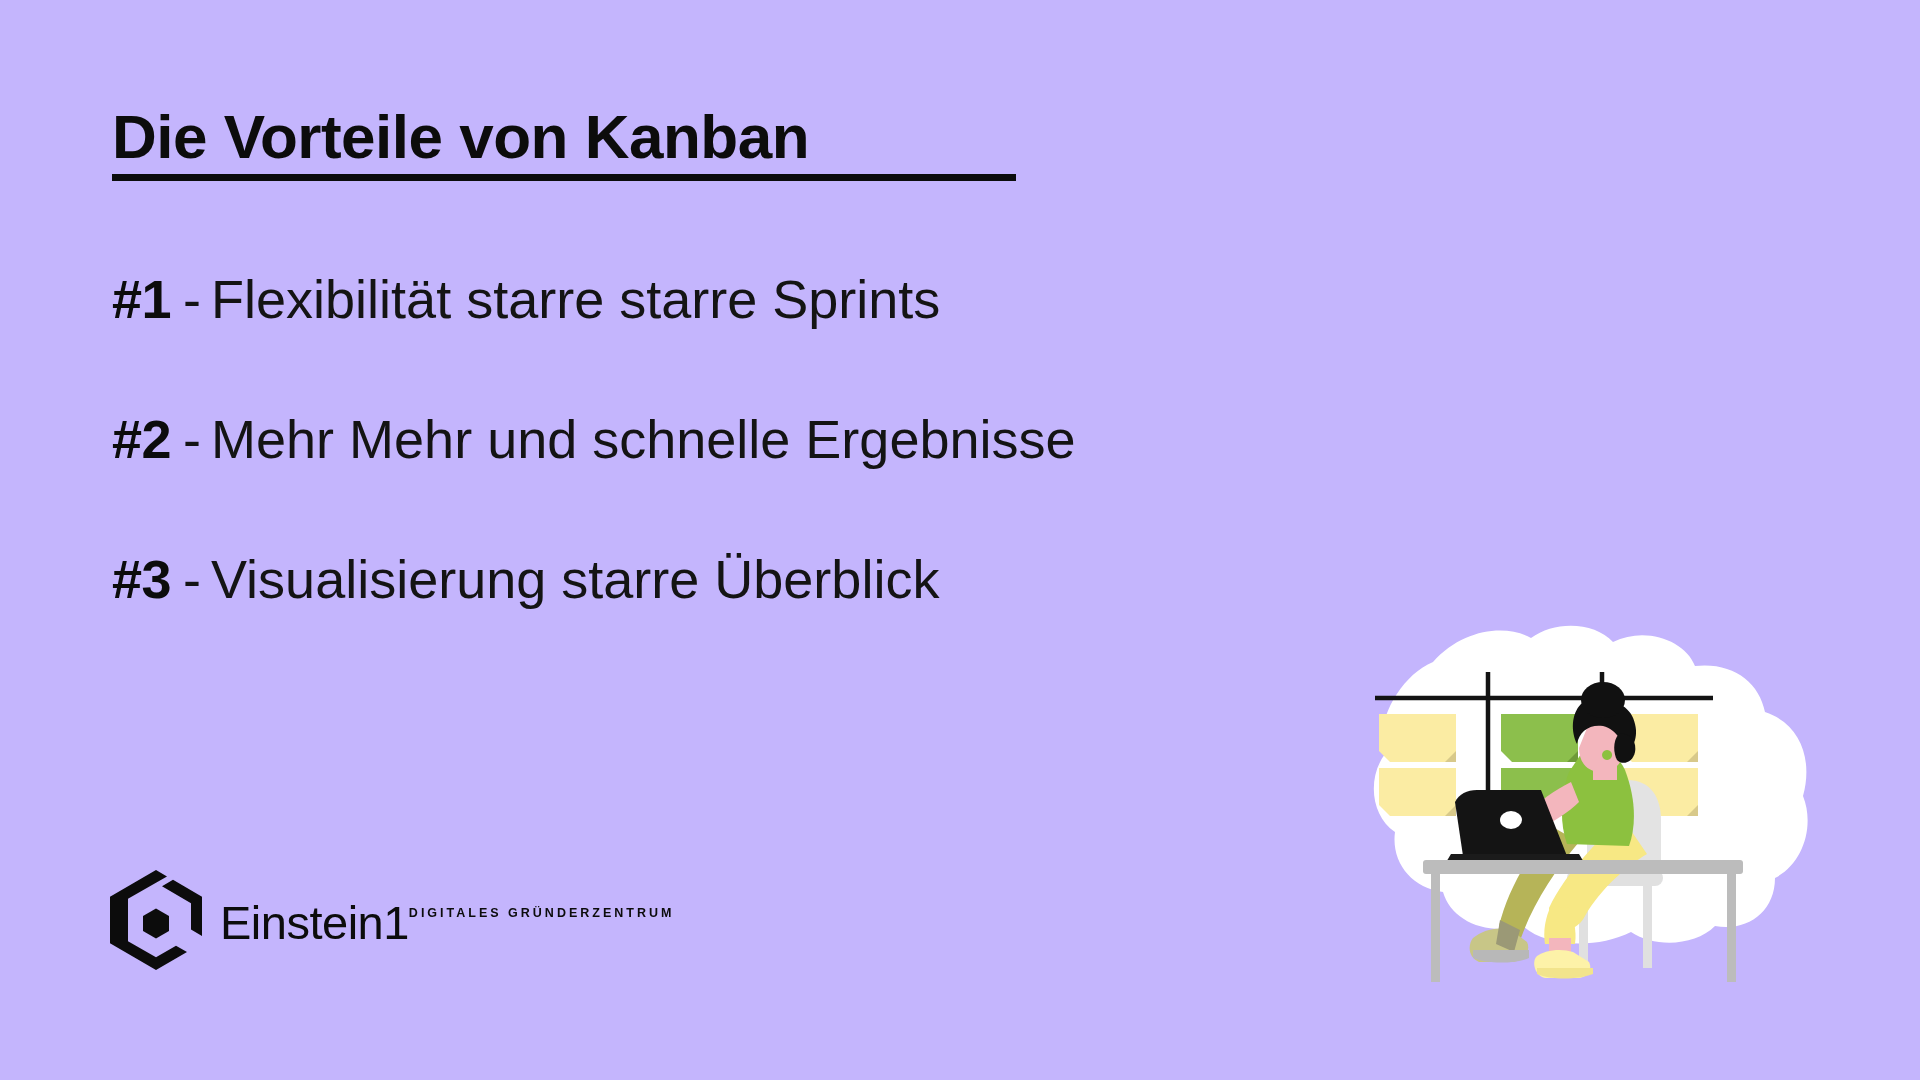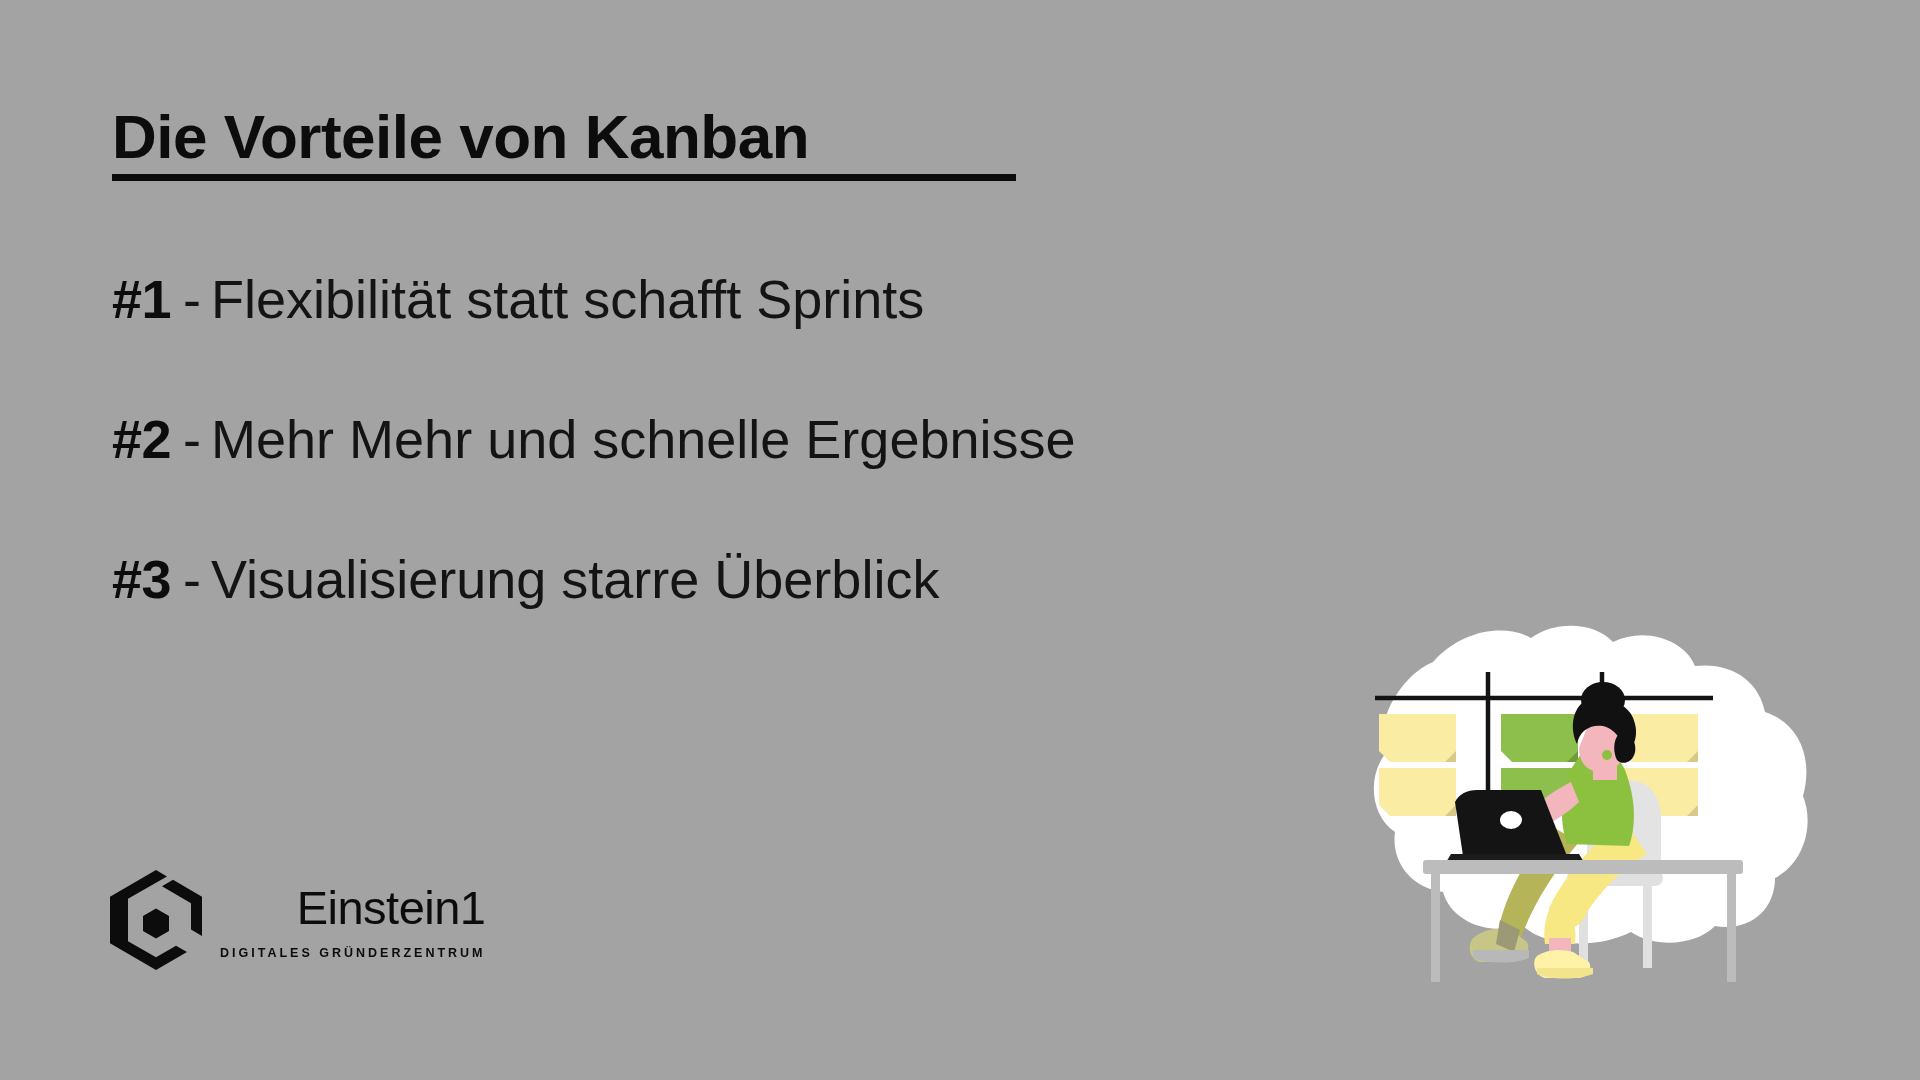--- a/index.html
+++ b/index.html
@@ -9,21 +9,21 @@
   body {
     width: 1920px;
     height: 1080px;
     overflow: hidden;
     font-family: "Liberation Sans", sans-serif;
   }
   #slide {
     position: relative;
     width: 1920px;
     height: 1080px;
-    background: #a3a3a3;
+    background: #c4b5fd;
     overflow: hidden;
   }
 
   
   #slide-title {
     position: absolute;
     left: 112px;
     top: 104px;
     font-size: 62px;
     font-weight: bold;
@@ -82,38 +82,37 @@
     align-items: center;
     gap: 18px;
   }
   #logo-mark {
     width: 92px;
     height: 100px;
     display: block;
   }
   #logo-wordmark {
     display: flex;
-    flex-direction: column;
     justify-content: center;
     padding-top: 4px;
     text-align: right;
   }
   #logo-name {
     font-size: 47px;
     font-weight: 500;
     color: #0c0c0c;
     letter-spacing: -0.5px;
     line-height: 1;
   }
   #logo-tagline {
     font-size: 12.5px;
     font-weight: bold;
     color: #0c0c0c;
     letter-spacing: 3.0px;
-    margin-top: 16px;
+    margin-top: 8px;
     line-height: 1;
   }
 
   
   #illustration {
     position: absolute;
     left: 1355px;
     top: 620px;
     width: 460px;
     height: 365px;
@@ -130,21 +129,21 @@
 <div id="slide">
 
   <div id="slide-title">Die Vorteile von Kanban</div>
   <div id="title-underline"></div>
 
   <div id="benefit-list">
 
     <div class="benefit-row">
       <span class="benefit-rank">#1</span>
       <span class="benefit-sep">-</span>
-      <span class="benefit-text">Flexibilität statt schafft Sprints</span>
+      <span class="benefit-text">Flexibilität starre starre Sprints</span>
     </div>
 
     <div class="benefit-row">
       <span class="benefit-rank">#2</span>
       <span class="benefit-sep">-</span>
       <span class="benefit-text">Mehr Mehr und schnelle Ergebnisse</span>
     </div>
 
     <div class="benefit-row">
       <span class="benefit-rank">#3</span>

